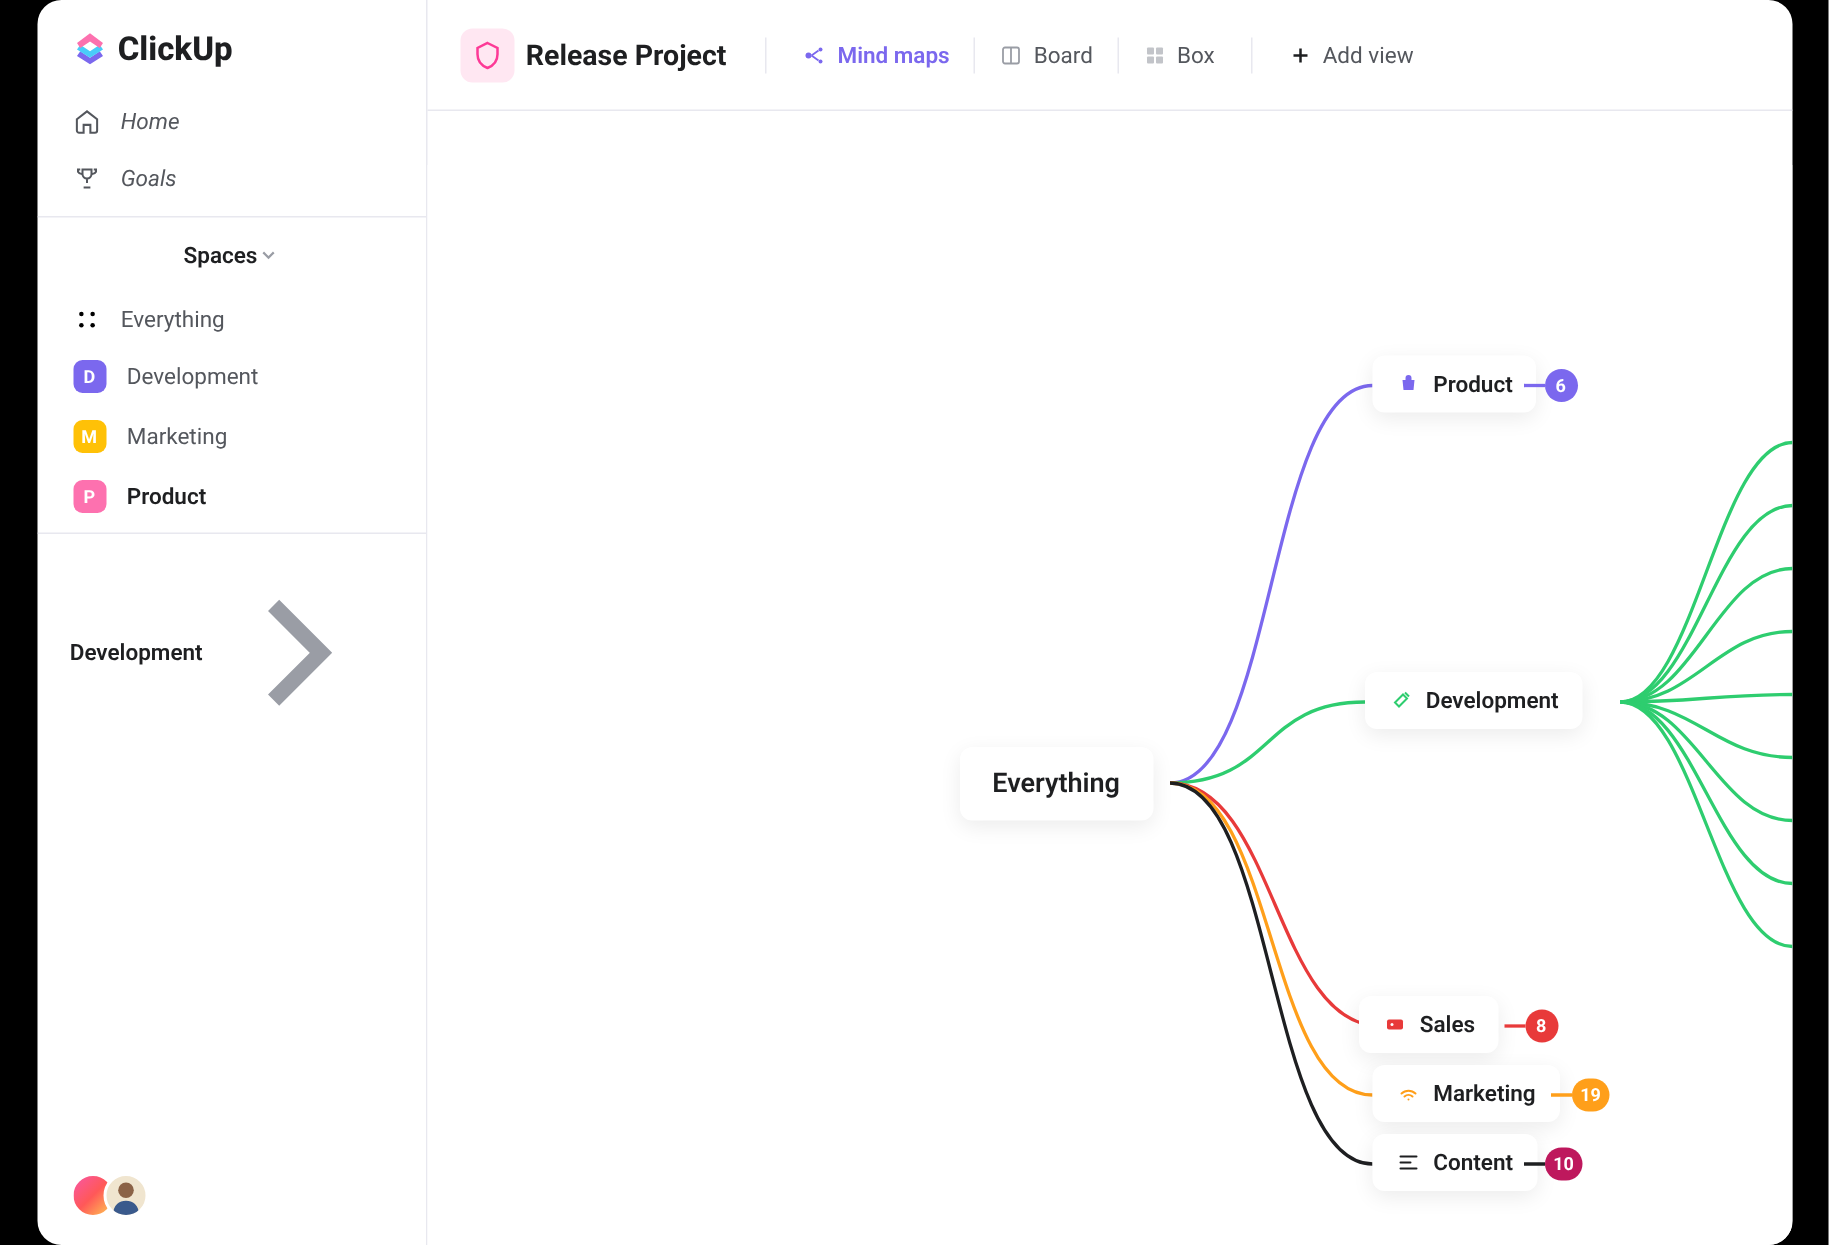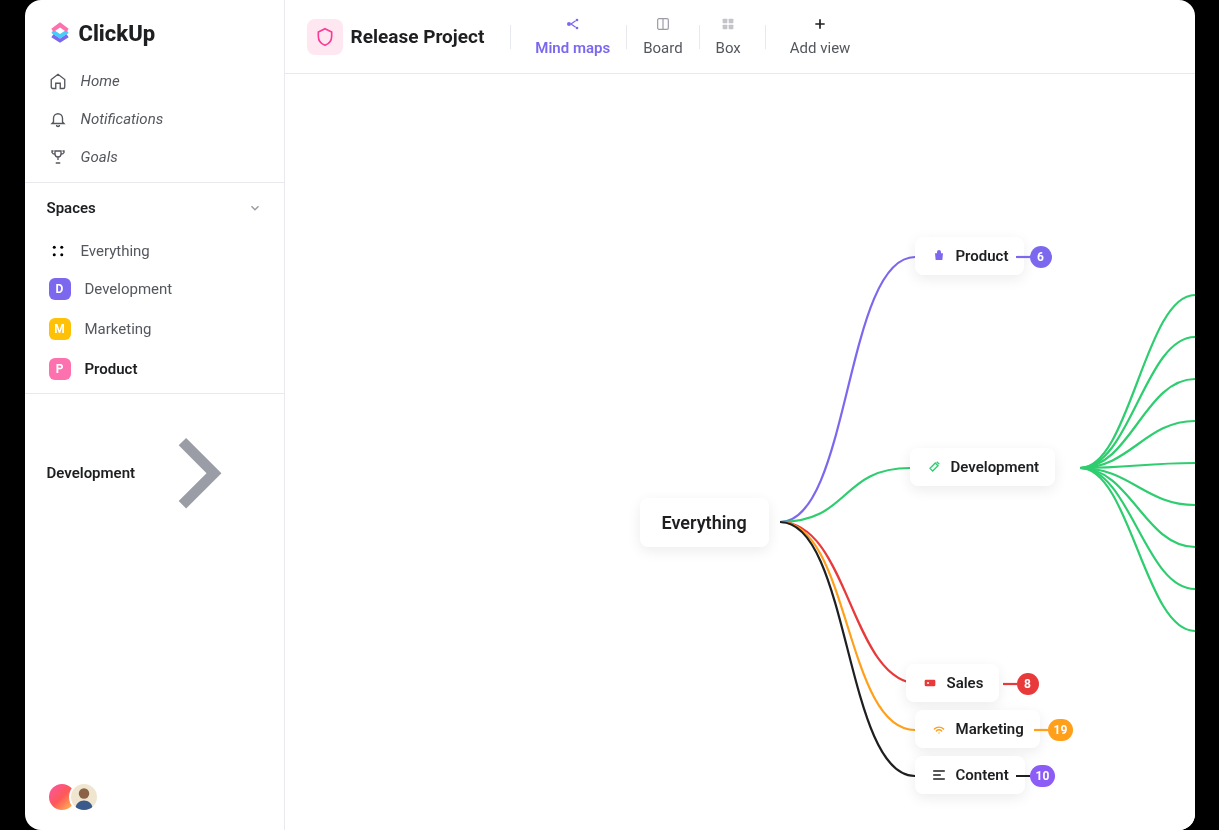--- a/index.html
+++ b/index.html
@@ -4,35 +4,35 @@
 <style>
 * { margin:0; padding:0; box-sizing:border-box; font-family:-apple-system,BlinkMacSystemFont,"Segoe UI",Roboto,sans-serif; }
 body { background:#000; width:1219px; height:830px; display:flex; align-items:center; justify-content:center; }
 .app { width:1170px; height:830px; background:#fff; border-radius:16px; box-shadow:0 20px 60px rgba(0,0,0,.5); display:flex; overflow:hidden; }
 .sidebar { width:260px; border-right:1px solid #e8e8ef; display:flex; flex-direction:column; }
 .logo { padding:20px 22px 10px; display:flex; align-items:center; gap:6px; font-size:22px; font-weight:800; color:#1e1f21; }
 .logo-mark { width:26px; height:26px; }
 .nav { padding:6px 10px;font-style:italic; }
 .nav-item { display:flex; align-items:center; gap:14px; padding:10px 14px; border-radius:8px; color:#54575d; font-size:15px; cursor:pointer; }
 .nav-item svg { width:18px; height:18px; color:#9a9da5; }
-.section-hdr { display:flex; align-items:center; justify-content:space-between; padding:16px 22px 12px; border-top:1px solid #e8e8ef; font-size:15px; font-weight:600; color:#1e1f21; cursor:pointer; }
+.section-hdr { display:flex; align-items:center; justify-content:center; padding:16px 22px 12px; border-top:1px solid #e8e8ef; font-size:15px; font-weight:600; color:#1e1f21; cursor:pointer; }
 .spaces { padding:4px 10px; }
 .space-item { display:flex; align-items:center; gap:14px; padding:9px 14px; border-radius:8px; color:#54575d; font-size:15px; cursor:pointer; }
 .space-item.active { color:#1e1f21; font-weight:600; }
 .space-badge { width:22px; height:22px; border-radius:6px; color:#fff; font-size:12px; font-weight:700; display:flex; align-items:center; justify-content:center; }
 .space-icon { width:18px; height:18px; color:#9a9da5; display:flex; align-items:center; justify-content:center; }
 .user-area { margin-top:auto; padding:18px 22px; display:flex; align-items:center; gap:-6px; }
 .avatar { width:30px; height:30px; border-radius:50%; border:2px solid #fff; }
 .avatar.a1 { background:linear-gradient(135deg,#f857a6,#ff5858,#ffcb52); color:#fff; display:flex; align-items:center; justify-content:center; font-size:13px; font-weight:700; }
 .avatar.a2 { background:#f0e5cf; margin-left:-8px; overflow:hidden; }
 .main { flex:1; display:flex; flex-direction:column;gap:36px; }
 .topbar { height:74px; border-bottom:1px solid #e8e8ef; display:flex; align-items:center; padding:0 22px; gap:8px; }
 .proj-icon { width:36px; height:36px; border-radius:8px; background:#ffe7f2; display:flex; align-items:center; justify-content:center; color:#fd3996; }
 .proj-title { font-size:19px; font-weight:700; color:#1e1f21; margin-right:14px; }
-.view-tab { display:flex; align-items:center; gap:7px; padding:7px 12px; border-radius:6px; font-size:15px; color:#54575d; cursor:pointer;flex-direction:column; }
+.view-tab { display:flex; align-items:center; gap:7px; padding:7px 12px; border-radius:6px; font-size:15px; color:#54575d; cursor:pointer; }
 .view-tab.active { color:#7b68ee; font-weight:600; }
 .view-tab svg { width:16px; height:16px; }
 .divider { width:1px; height:24px; background:#e8e8ef; margin:0 4px; }
 .canvas { flex:1; position:relative; background:#fff; }
 .node { position:absolute; background:#fff; border-radius:8px; box-shadow:0 4px 14px rgba(0,0,0,.08); padding:10px 16px; display:flex; align-items:center; gap:9px; font-size:15px; font-weight:600; color:#1e1f21; cursor:pointer; }
 .node.root { font-size:18px; padding:14px 22px; }
 .node-icon { width:16px; height:16px; display:flex; align-items:center; justify-content:center; }
 .count-badge { position:absolute; min-width:22px; height:22px; border-radius:11px; color:#fff; font-size:12px; font-weight:700; display:flex; align-items:center; justify-content:center; padding:0 6px; }
 .edge { position:absolute; overflow:visible; pointer-events:none; }
 .edge path { fill:none; stroke-width:2.2; }
@@ -52,26 +52,20 @@
     </div>
     <nav class="nav" id="nav-list">
         <div class="nav-item">
           <svg viewBox="0 0 24 24" style="color:currentColor">
             <path d="M3 10l9-7 9 7v10a2 2 0 01-2 2h-4v-7h-6v7H5a2 2 0 01-2-2z" fill="none" stroke="currentColor" stroke-width="1.8"></path>
           </svg>
           <span>Home</span>
         </div>
         <div class="nav-item">
           <svg viewBox="0 0 24 24" style="color:currentColor">
-            <path d="M18 16v-5a6 6 0 10-12 0v5l-2 2h16zM10 20a2 2 0 004 0" fill="none" stroke="currentColor" stroke-width="1.8"></path>
-          </svg>
-          <span>Notifications</span>
-        </div>
-        <div class="nav-item">
-          <svg viewBox="0 0 24 24" style="color:currentColor">
             <path d="M8 4h8v4a4 4 0 11-8 0zM6 4H4v2a4 4 0 004 2M18 4h2v2a4 4 0 01-4 2M12 12v4M9 20h6" fill="none" stroke="currentColor" stroke-width="1.8"></path>
           </svg>
           <span>Goals</span>
         </div>
       </nav>
     <div class="section-hdr">
       <span>Spaces</span>
       <svg width="14" height="14" viewBox="0 0 24 24" fill="none" stroke="#9a9da5" stroke-width="2.5">
           <path d="M6 9l6 6 6-6"></path>
         </svg>
@@ -233,21 +227,21 @@
           <span class="node-icon">
             <svg viewBox="0 0 24 24" style="color:#1e1f21">
               <path d="M4 6h16M4 12h10M4 18h16" stroke="currentColor" stroke-width="2" stroke-linecap="round"></path>
             </svg>
           </span>
           <span>Content</span>
         </div>
         <svg class="edge" width="910" height="720">
           <path d="M731 666 L 745 666" stroke="#1e1f21"></path>
         </svg>
-        <div class="count-badge" style="left:745px;top:655px;background:#8b5cf6">10</div>
+        <div class="count-badge" style="left:745px;top:655px;background:#be185d">10</div>
         <svg class="edge" width="1100" height="720">
           <path d="M795 358 C 845 358, 860 185, 910 185" stroke="#2ecd6f"></path>
         </svg>
         <svg class="edge" width="1150" height="720">
           <path d="M1010 185 L 1022 185" stroke="#2ecd6f"></path>
         </svg>
         <svg class="edge" width="1100" height="720">
           <path d="M795 358 C 845 358, 860 227, 910 227" stroke="#2ecd6f"></path>
         </svg>
         <svg class="edge" width="1150" height="720">

